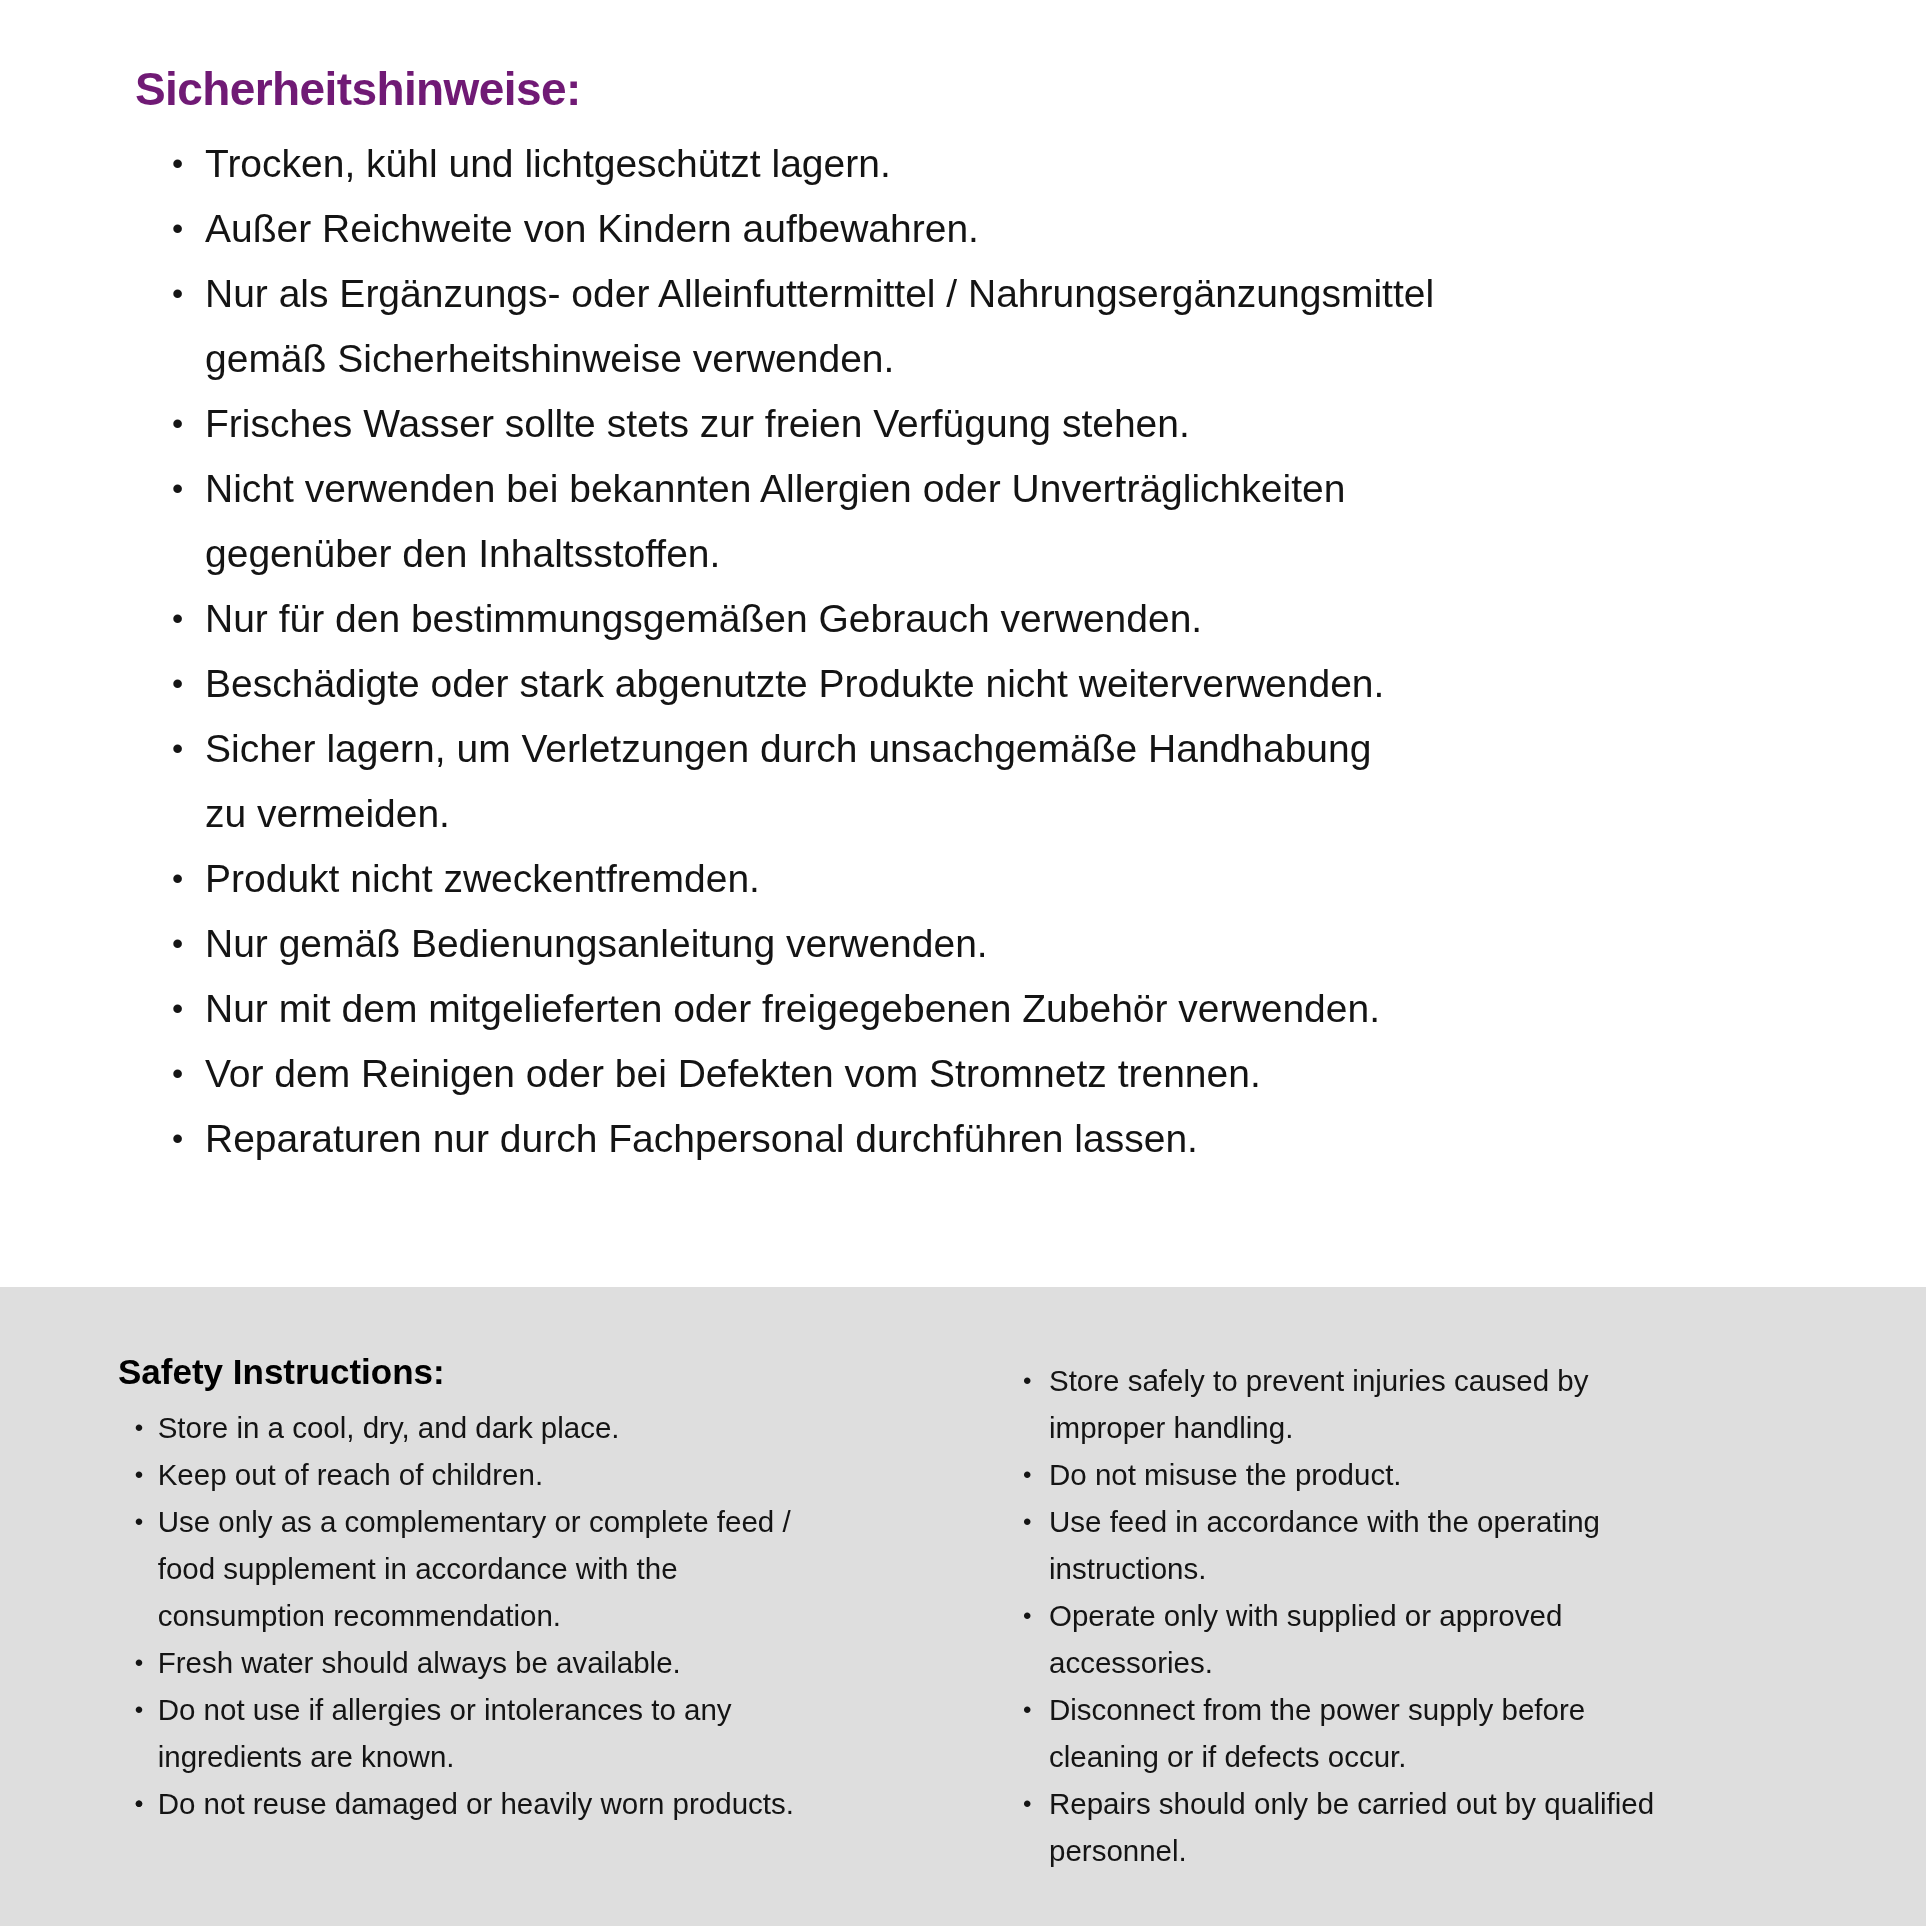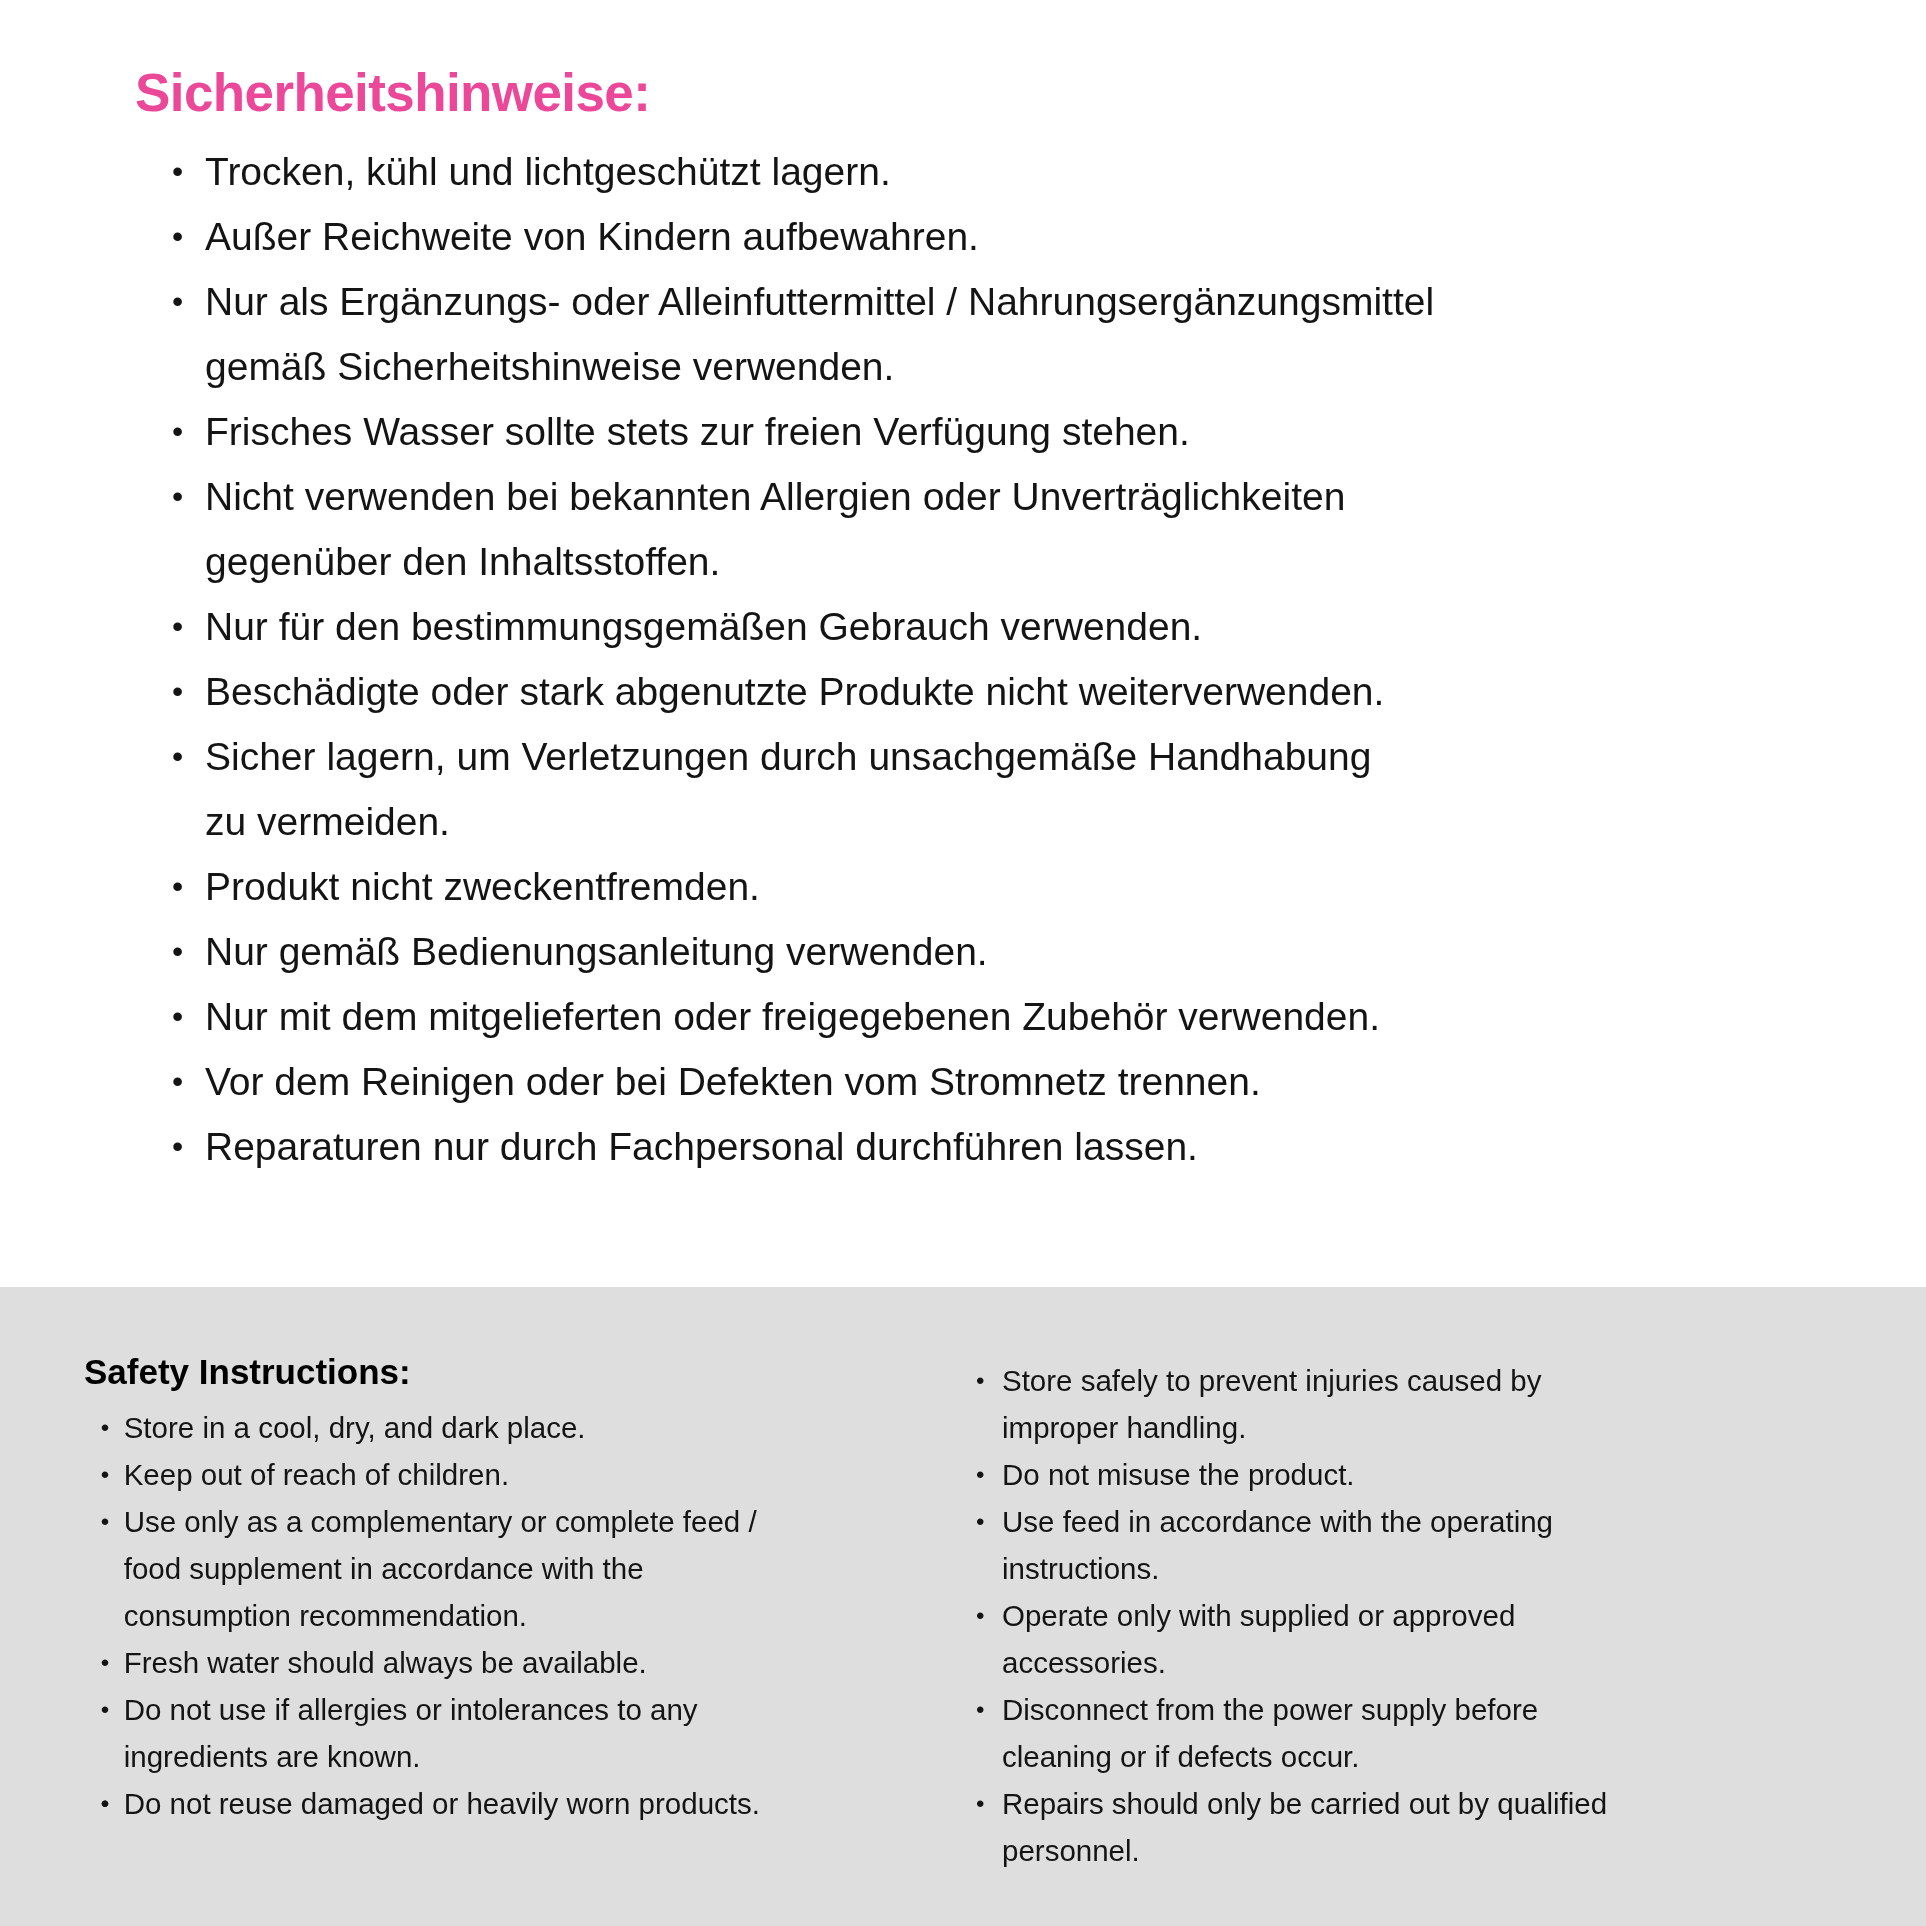--- a/index.html
+++ b/index.html
@@ -20,23 +20,23 @@
   }
 
   
   .german-section {
     position: absolute;
     top: 64px;
     left: 135px;
     width: 1695px;
   }
   .german-title {
-    font-size: 53px;
+    font-size: 46px;
     font-weight: 700;
-    color: #ec4899;
+    color: #701a75;
     line-height: 1.1;
     margin: 0 0 16.7px 0;
     letter-spacing: -0.6px;
   }
   ul.bullet-list {
     list-style: none;
     margin: 0;
     padding: 0;
   }
   ul.de-list {
@@ -63,21 +63,22 @@
   .english-section {
     position: absolute;
     top: 1287px;
     left: 0;
     width: 1926px;
     height: 639px;
     background: #dedede;
   }
   .english-cols {
     display: flex;
-    padding: 61px 0 0 84px;
+    padding: 61px 0 0 118px;
+    gap: 13px;
   }
   .col-left  { width: 892px; }
   .col-right { width: 873px; padding-top: 9px; }
   .english-title {
     font-size: 35px;
     font-weight: 700;
     color: #000000;
     line-height: 47px;
     margin: 0 0 9px 0;
   }

